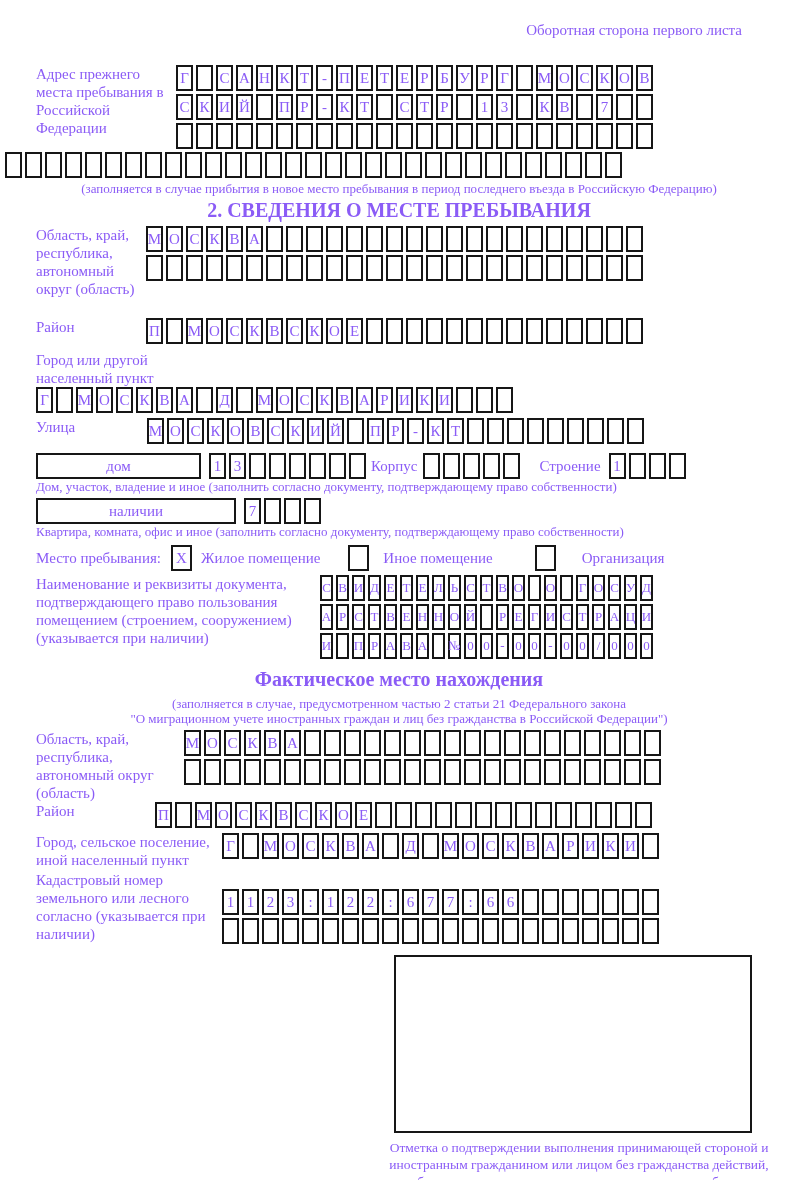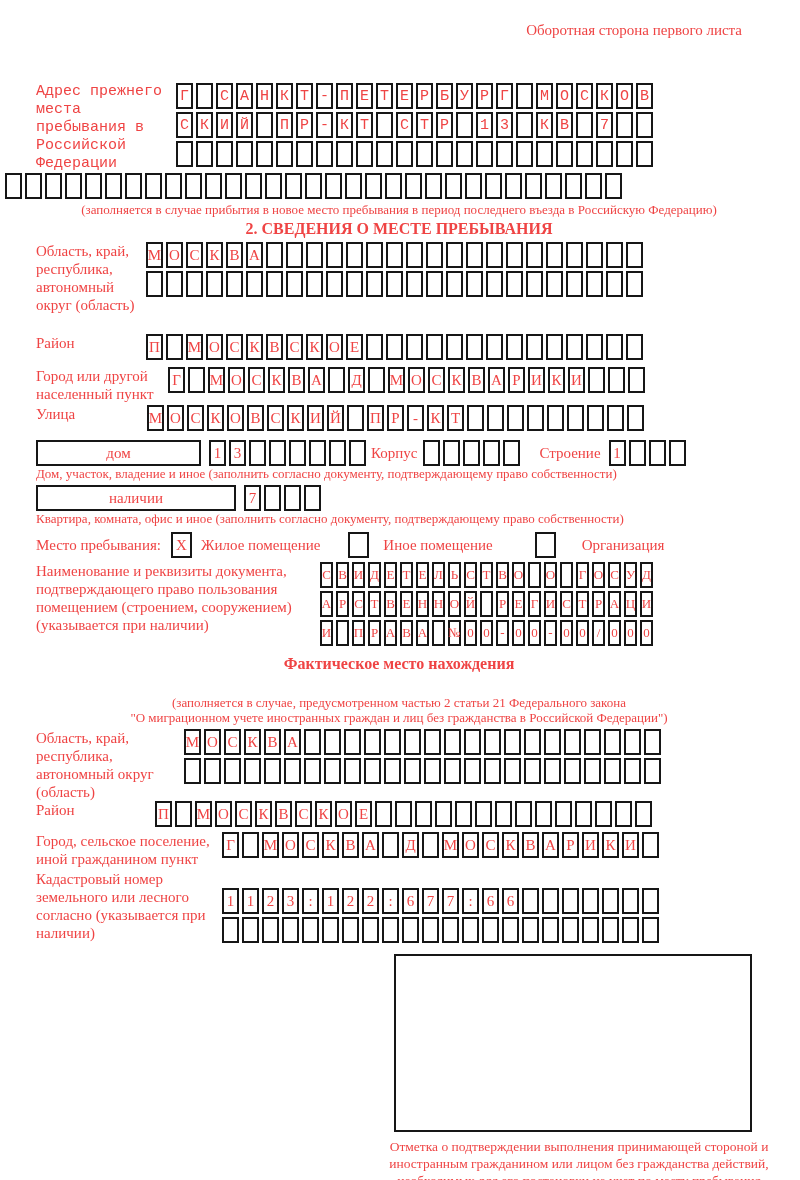--- a/index.html
+++ b/index.html
@@ -1,25 +1,25 @@
 <!DOCTYPE html>
 <html><head>
 <meta charset="utf-8">
 <style>
   * { box-sizing: border-box; margin: 0; padding: 0; }
   html, body { background: #ffffff; }
   .page {
     width: 800px; height: 1180px;
     padding: 6px 38px 0 36px;
     font-family: "Liberation Serif", "DejaVu Serif", serif;
-    color: #ef4444; background: #fff;
+    color: #8b5cf6; background: #fff;
     overflow: hidden; position: relative;
   }
   .side-label { margin-top: 16px; text-align: right; font-size: 15px; padding-right: 20px; }
-  .heading { text-align: center; font-weight: bold; font-size: 16px; }
+  .heading { text-align: center; font-weight: bold; font-size: 20px; }
   .note { font-size: 13px; line-height: 15px; }
   .center { text-align: center; }
   .frow { display: flex; align-items: flex-start; }
   .flabel { font-size: 15px; line-height: 18px; flex-shrink: 0; }
   .fcells { flex-grow: 0; }
   .cellrow { display: flex; margin-bottom: 3px; }
   .cell {
     width: 17px; height: 26px; border: 2px solid #161616; margin-right: 3px;
     display: flex; align-items: center; justify-content: center;
     font-size: 15px; flex-shrink: 0; background: #fff;
@@ -41,21 +41,21 @@
   .stamp { border: 2px solid #161616; width: 358px; height: 178px; margin-left: 358px; margin-top: 8px; background: #fff; }
   .stampnote { margin-left: 320px; width: 446px; text-align: center; margin-top: 6px; font-size: 13.5px; line-height: 17px; }
 </style>
 </head>
 <body>
 
 <div class="page">
 
   <div class="side-label">Оборотная сторона первого листа</div>
 
-  <div class="frow" style="margin-top:44px;font-family:Liberation Mono, monospace;">
+  <div class="frow" style="margin-top:26px;">
     <div class="flabel w140">Адрес прежнего места пребывания в Российской Федерации</div>
     <div class="fcells">
       <div class="cellrow">
           <span class="cell">Г</span>
           <span class="cell"></span>
           <span class="cell">С</span>
           <span class="cell">А</span>
           <span class="cell">Н</span>
           <span class="cell">К</span>
           <span class="cell">Т</span>
@@ -254,21 +254,21 @@
           <span class="cell"></span>
           <span class="cell"></span>
           <span class="cell"></span>
           <span class="cell"></span>
           <span class="cell"></span>
           <span class="cell"></span>
         </div>
     </div>
   </div>
 
-  <div class="frow" style="margin-top:4px;">
+  <div class="frow" style="margin-top:4px;flex-direction:column;">
     <div class="flabel w132">Город или другой населенный пункт</div>
     <div class="fcells">
       <div class="cellrow">
           <span class="cell">Г</span>
           <span class="cell"></span>
           <span class="cell">М</span>
           <span class="cell">О</span>
           <span class="cell">С</span>
           <span class="cell">К</span>
           <span class="cell">В</span>
@@ -446,21 +446,21 @@
           <span class="cell">0</span>
           <span class="cell">/</span>
           <span class="cell">0</span>
           <span class="cell">0</span>
           <span class="cell">0</span>
         </div>
     </div>
   </div>
 
   <div class="heading" style="margin-top:6px;">Фактическое место нахождения</div>
-  <div class="note center" style="margin-top:22px;">(заполняется в случае, предусмотренном частью 2 статьи 21 Федерального закона</div>
+  <div class="note center" style="margin-top:5px;">(заполняется в случае, предусмотренном частью 2 статьи 21 Федерального закона</div>
   <div class="note center">"О миграционном учете иностранных граждан и лиц без гражданства в Российской Федерации")</div>
 
   <div class="frow" style="margin-top:4px;">
     <div class="flabel w148">Область, край, республика, автономный округ (область)</div>
     <div class="fcells">
       <div class="cellrow">
           <span class="cell">М</span>
           <span class="cell">О</span>
           <span class="cell">С</span>
           <span class="cell">К</span>
@@ -541,21 +541,21 @@
           <span class="cell"></span>
           <span class="cell"></span>
           <span class="cell"></span>
           <span class="cell"></span>
           <span class="cell"></span>
         </div>
     </div>
   </div>
 
   <div class="frow" style="margin-top:2px;">
-    <div class="flabel w186">Город, сельское поселение, иной гражданином пункт</div>
+    <div class="flabel w186">Город, сельское поселение, иной населенный пункт</div>
     <div class="fcells">
       <div class="cellrow">
           <span class="cell">Г</span>
           <span class="cell"></span>
           <span class="cell">М</span>
           <span class="cell">О</span>
           <span class="cell">С</span>
           <span class="cell">К</span>
           <span class="cell">В</span>
           <span class="cell">А</span>

